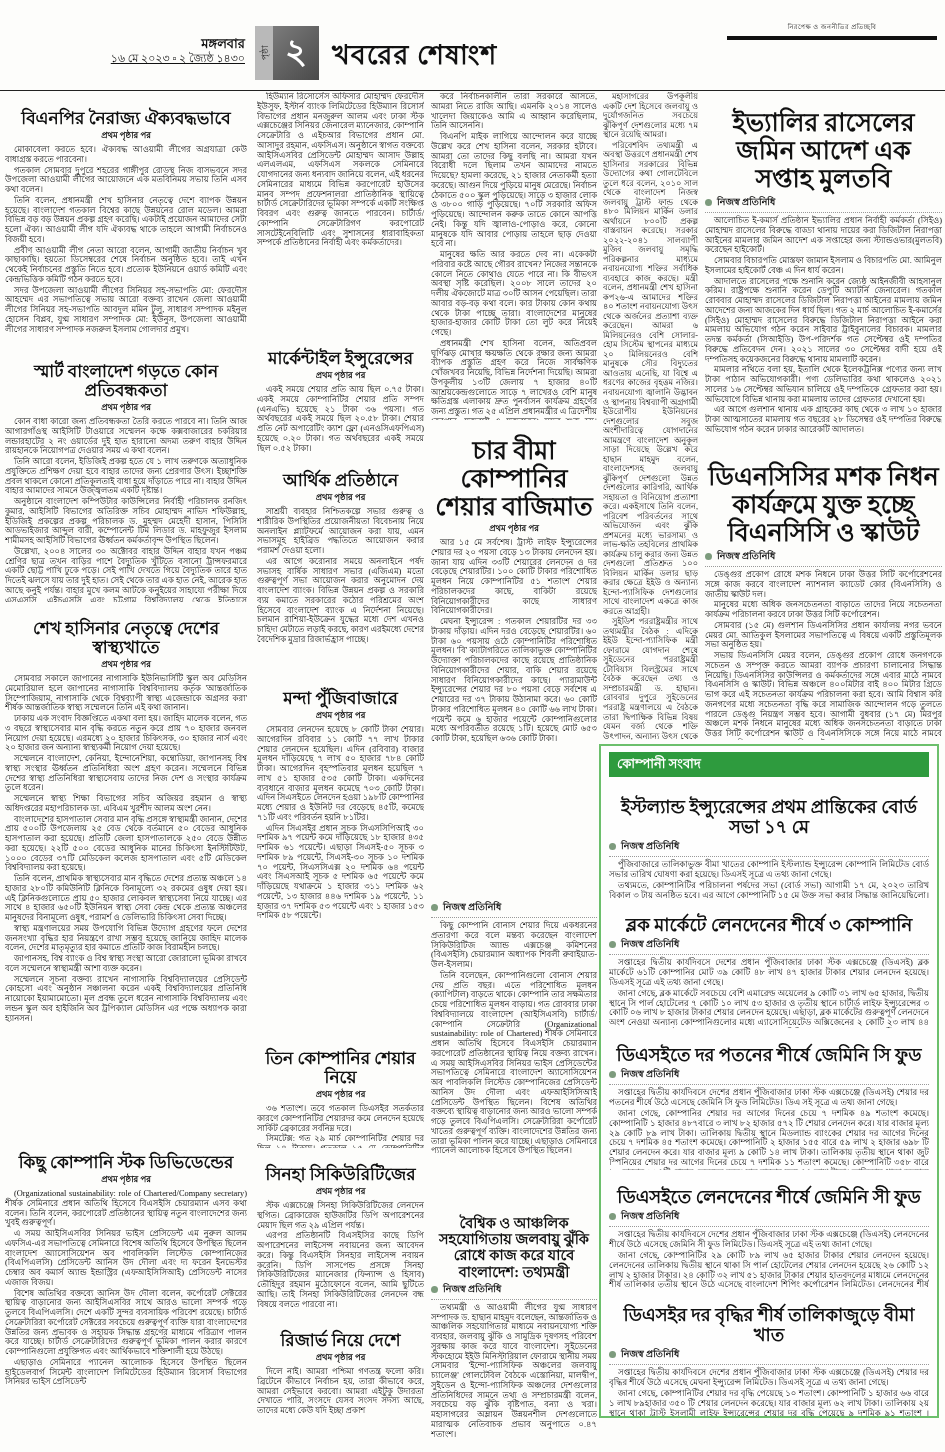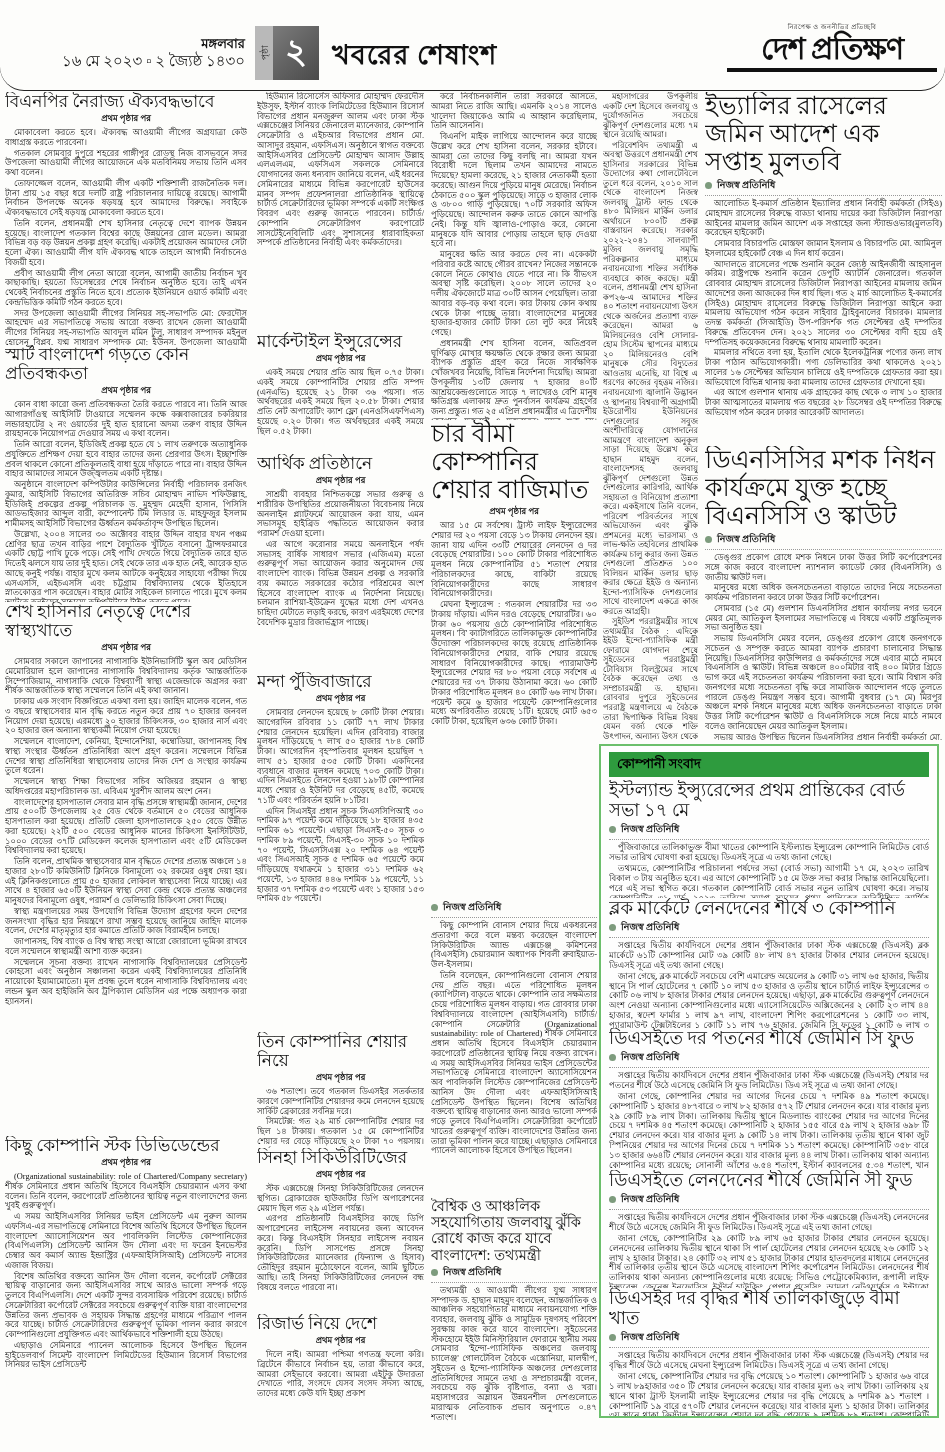--- a/index.html
+++ b/index.html
@@ -1,86 +1,84 @@
 <!DOCTYPE html>
 <html lang="bn"><head>
 <meta charset="utf-8">
 <style>
   html,body{margin:0;padding:0;background:#e8e8e8;}
   .page{position:relative;width:945px;height:1452px;background:#fdfdfb;color:#111;
         font-family:"Liberation Serif","DejaVu Serif",serif;overflow:hidden;margin:0 auto;}
   
-  .header{position:absolute;left:0;top:0;width:945px;height:90px;border-bottom:1px solid #222;border-radius:24px;}
+  .header{position:absolute;left:0;top:0;width:945px;height:90px;border-bottom:1px solid #222;}
   .dateblock{position:absolute;left:60px;top:36px;width:185px;text-align:right;line-height:1.25;}
   .weekday{font-weight:bold;font-size:13px;}
-  .dateline{font-size:15px;}
+  .dateline{font-size:11px;text-decoration:underline;}
   .pagebox{position:absolute;left:255px;top:26px;height:54px;display:flex;}
   .pagestrip{width:18px;background:#b9b9b9;color:#222;font-size:9px;display:flex;align-items:center;justify-content:center;
              writing-mode:vertical-rl;transform:rotate(180deg);}
   .pagenum{width:46px;background:linear-gradient(135deg,#7b7b7b,#4a4a4a);color:#fff;font-size:34px;font-weight:bold;
            display:flex;align-items:center;justify-content:center;}
   .sectiontitle{position:absolute;left:332px;top:34px;font-size:27px;font-weight:bold;letter-spacing:1px;}
   .logo{position:absolute;right:8px;top:22px;width:210px;text-align:center;border-bottom:4px solid #111;padding-bottom:3px;}
   .tagline{font-size:6.5px;letter-spacing:.5px;}
   .logotitle{font-size:30px;font-weight:bold;line-height:1.05;letter-spacing:-1px;}
   
   .col{position:absolute;top:92px;overflow:hidden;}
   .c1{left:5px;width:242px;height:1356px;}
   .c2{left:257px;width:167px;height:1356px;}
   .c3{left:431px;width:166px;height:1356px;}
   .c4{left:603px;width:95px;height:648px;}
   .rightsec{left:705px;width:237px;height:650px;}
   .article{overflow:hidden;}
-  .hl{font-size:17px;font-weight:normal;line-height:1.12;margin:0 0 1px;}
+  .hl{font-size:17px;font-weight:bold;text-align:center;line-height:1.12;margin:17px 0 1px;}
   .hl-lg{font-size:25px;}
   .hl-sm{font-size:14.5px;}
   .hl:empty{display:none;}
   .kicker{font-size:8.5px;font-weight:bold;text-align:center;margin:0 0 2px;}
   .kicker:empty{display:none;}
   .byline{font-size:9.5px;font-weight:bold;margin:2px 0 1px;display:flex;align-items:center;text-align:right;}
   .dot{width:7px;height:7px;border-radius:50%;background:#7d9b7d;margin-right:5px;flex:0 0 auto;}
   .dotrule{border-top:1px dotted #999;margin:2px 0 3px;}
   .body p{margin:0 0 1px;font-size:8.4px;line-height:1.16;text-align:justify;text-indent:9px;}
   .c4 .body p{font-size:8.2px;}
   
   .cbox{position:absolute;left:599px;top:744px;width:340px;height:674px;border:2px solid #6cbf6c;
         box-sizing:border-box;padding:4px 8px;overflow:hidden;background:#fefefe;}
-  .cbanner{background:#2e9b3e;color:#000000;font-weight:bold;font-size:13px;padding:2px 8px;margin:2px 0 3px;}
+  .cbanner{background:#2e9b3e;color:#ffffff;font-weight:bold;font-size:13px;padding:2px 8px;margin:2px 0 3px;}
   .cbox .hl{font-size:18px;}
   .cbox .body p{font-size:8.5px;}
 </style>
 </head>
 <body>
 
 <div class="page">
 
   <div class="header">
     <div class="dateblock">
       <div class="weekday">মঙ্গলবার</div>
       <div class="dateline">১৬ মে ২০২৩ ▫ ২ জ্যৈষ্ঠ ১৪৩০</div>
     </div>
     <div class="pagebox">
       <div class="pagestrip">পৃষ্ঠা</div>
       <div class="pagenum">২</div>
     </div>
     <div class="sectiontitle">খবরের শেষাংশ</div>
     <div class="logo">
       <div class="tagline">নিরপেক্ষ ও জননীতির প্রতিচ্ছবি</div>
-      <div class="logotitle">দেশ প্রতিক্ষণ</div>
     </div>
   </div>
 
   <div class="col c1">
     <article class="article" style="height:253px">
       <h3 class="hl">বিএনপির নৈরাজ্য ঐক্যবদ্ধভাবে</h3>
       <div class="kicker">প্রথম পৃষ্ঠার পর</div>
       <div class="body">
           <p>মোকাবেলা করতে হবে। ঐক্যবদ্ধ আওয়ামী লীগের অগ্রযাত্রা কেউ বাধাগ্রস্ত করতে পারবেনা।</p>
           <p>গতকাল সোমবার দুপুরে শহরের গাঙ্গীপুর রোডস্থ নিজ বাসভবনে সদর উপজেলা আওয়ামী লীগের আয়োজনে এক মতবিনিময় সভায় তিনি এসব কথা বলেন।</p>
-          <p>তোফাজ্জেল বলেন, আওয়ামী লীগ একটি শক্তিশালী রাজনৈতিক দল। টানা প্রায় ১৫ বছর ধরে দলটি রাষ্ট্র পরিচালনার দায়িত্বে রয়েছে। আগামী নির্বাচন উপলক্ষে অনেক ষড়যন্ত্র হবে আমাদের বিরুদ্ধে। সবাইকে ঐক্যবদ্ধভাবে সেই ষড়যন্ত্র মোকাবেলা করতে হবে।</p>
           <p>তিনি বলেন, প্রধানমন্ত্রী শেখ হাসিনার নেতৃত্বে দেশে ব্যাপক উন্নয়ন হয়েছে। বাংলাদেশ গতকাল বিশ্বের কাছে উন্নয়নের রোল মডেল। আমরা বিভিন্ন বড় বড় উন্নয়ন প্রকল্প গ্রহণ করেছি। একটাই প্রয়োজন আমাদের সেটা হলো ঐক্য। আওয়ামী লীগ যদি ঐক্যবদ্ধ থাকে তাহলে আগামী নির্বাচনেও বিজয়ী হবে।</p>
           <p>প্রবীণ আওয়ামী লীগ নেতা আরো বলেন, আগামী জাতীয় নির্বাচন খুব কাছাকাছি। হয়তো ডিসেম্বরের শেষে নির্বাচন অনুষ্ঠিত হবে। তাই এখন থেকেই নির্বাচনের প্রস্তুতি নিতে হবে। প্রত্যেক ইউনিয়নে ওয়ার্ড কমিটি এবং কেন্দ্রভিত্তিক কমিটি গঠন করতে হবে।</p>
           <p>সদর উপজেলা আওয়ামী লীগের সিনিয়র সহ-সভাপতি মো: ফেরদৌস আহম্মেদ এর সভাপতিত্বে সভায় আরো বক্তব্য রাখেন জেলা আওয়ামী লীগের সিনিয়র সহ-সভাপতি আবদুল মমিন টুলু, সাধারণ সম্পাদক মইনুল হোসেন বিপ্লব, যুগ্ম সাধারণ সম্পাদক মো: ইউনুস, উপজেলা আওয়ামী লীগের সাধারণ সম্পাদক নজরুল ইসলাম গোলদার প্রমুখ।</p>
         </div>
     </article>
     <article class="article" style="height:257px">
       <h3 class="hl">স্মার্ট বাংলাদেশ গড়তে কোন প্রতিবন্ধকতা</h3>
       <div class="kicker">প্রথম পৃষ্ঠার পর</div>
       <div class="body">
           <p>কোন বাধা কারো জন্য প্রতিবন্ধকতা তৈরি করতে পারবে না। তিনি আজ আগারগাঁওস্থ আইসিটি টাওয়ারে সম্মেলন কক্ষে কক্সবাজারের চকরিয়ার লন্ডারহাটের ২ নং ওয়ার্ডের দুই হাত হারানো অদম্য তরুণ বাহার উদ্দিন রায়হানকে নিয়োগপত্র দেওয়ার সময় এ কথা বলেন।</p>

